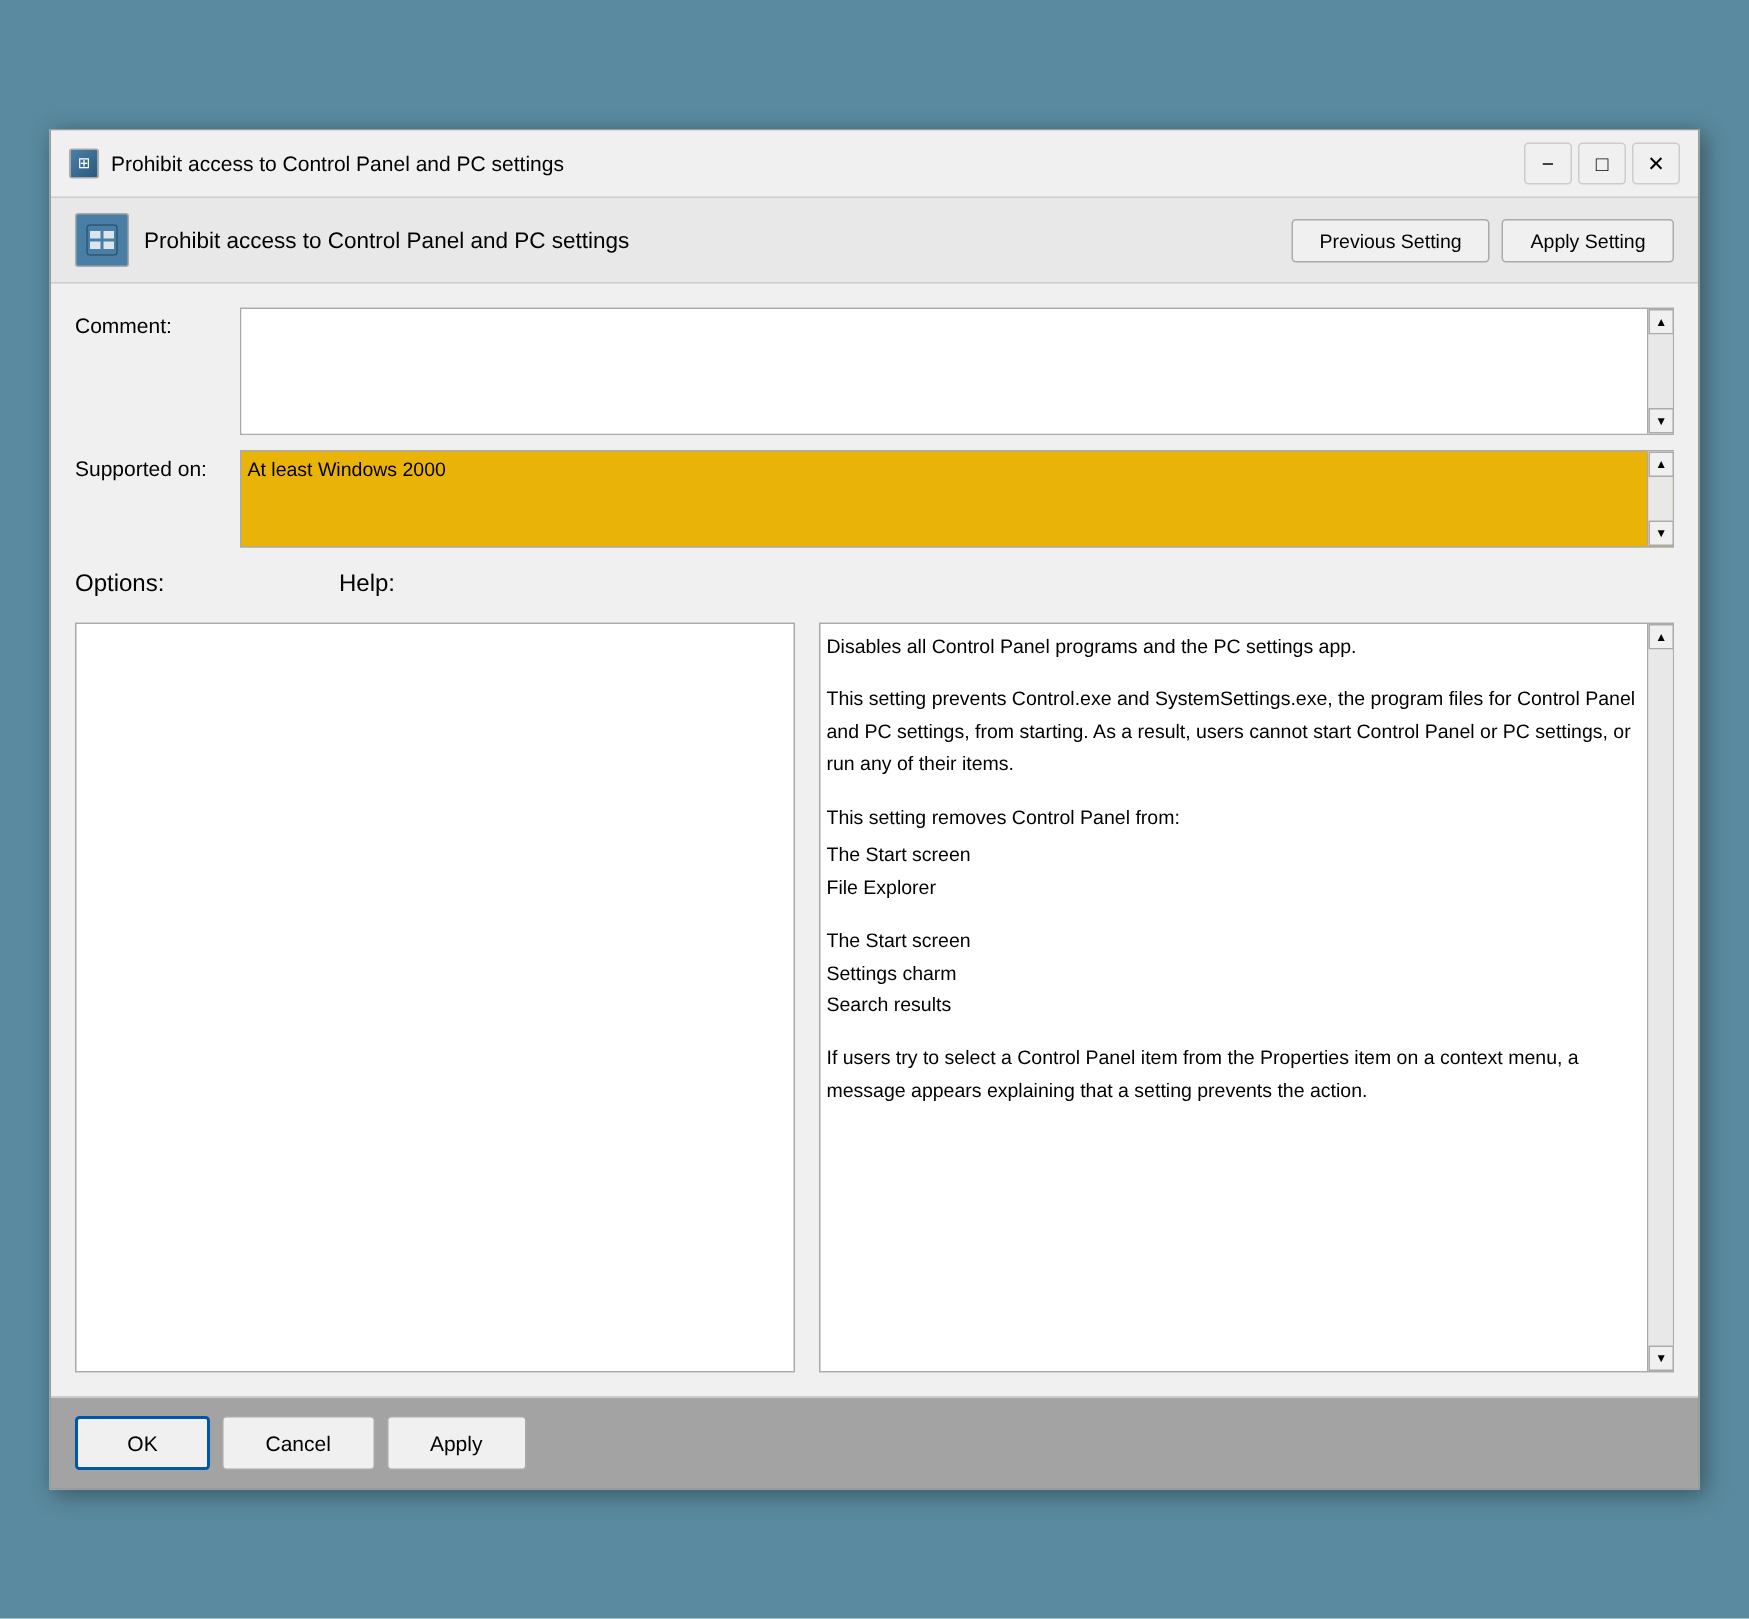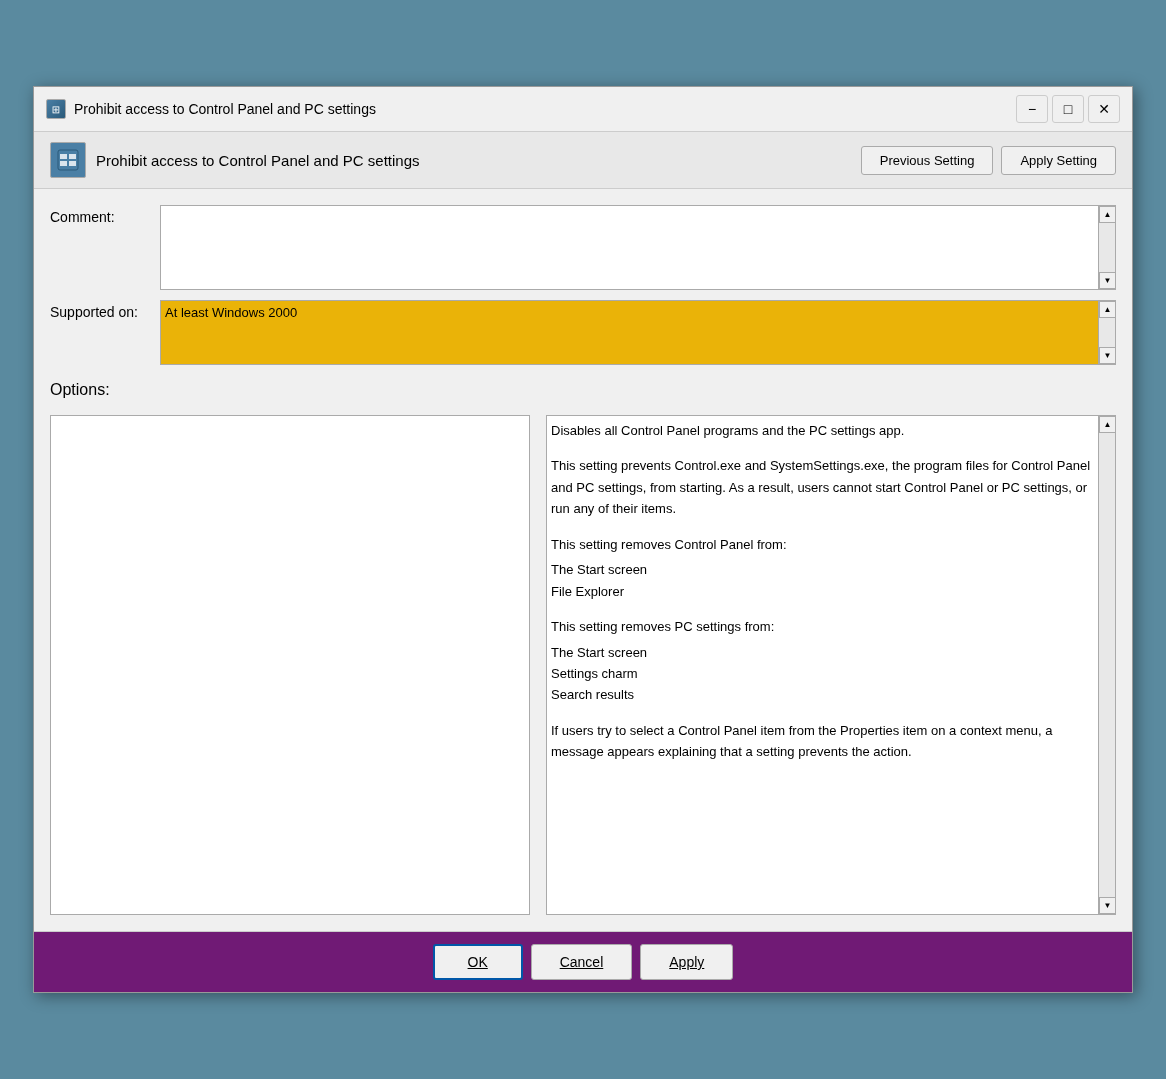--- a/index.html
+++ b/index.html
@@ -185,27 +185,26 @@
       background: white;
       min-height: 500px;
     }
 
     .help-box-wrapper {
       flex: 1;
       position: relative;
     }
 
     .footer {
-      background: #701a75;
+      background: #a3a3a3;
       border-top: 1px solid #ccc;
       padding: 12px 16px;
       display: flex;
-      justify-content: center;
+      justify-content: flex-start;
       gap: 8px;
-      text-decoration: underline;
     }
     .footer-btn {
       padding: 8px 28px;
       border: 1px solid #aaa;
       background: #f0f0f0;
       cursor: pointer;
       font-size: 14px;
       border-radius: 3px;
       min-width: 90px;
     }
@@ -318,35 +317,35 @@
               <div class="sb-track"></div>
               <div class="sb-arrow">▼</div>
             </div>
           </div>
         </div>
       </div>
     </div>
 
     <div class="section-headers">
       <span class="section-header options">Options:</span>
+      <span class="section-header help">Help:</span>
     </div>
 
     <div class="bottom-section">
 
       <div class="options-box"></div>
 
       <div class="help-box-wrapper" style="position:relative; flex:1;">
         <div style="border:1px solid #aaa; background:white; height:500px; display:flex;">
           <div style="flex:1; padding:4px; font-size:13px; line-height:1.65; overflow:hidden;">
             <p style="margin-bottom:14px;">Disables all Control Panel programs and the PC settings app.</p>
             <p style="margin-bottom:14px;">This setting prevents Control.exe and SystemSettings.exe, the program files for Control Panel and PC settings, from starting. As a result, users cannot start Control Panel or PC settings, or run any of their items.</p>
             <p style="margin-bottom:4px;">This setting removes Control Panel from:</p>
             <p style="margin-bottom:0px; padding-left:0;">The Start screen</p>
             <p style="margin-bottom:14px;">File Explorer</p>
-            <p style="margin-bottom:4px;">This setting removes PC settings from:</p>
             <p style="margin-bottom:0px;">The Start screen</p>
             <p style="margin-bottom:0px;">Settings charm</p>
             <p style="margin-bottom:14px;">Search results</p>
             <p>If users try to select a Control Panel item from the Properties item on a context menu, a message appears explaining that a setting prevents the action.</p>
           </div>
           <div class="side-scrollbar" style="position:relative; height:100%;">
             <div class="sb-arrow">▲</div>
             <div class="sb-track"></div>
             <div class="sb-arrow">▼</div>
           </div>

